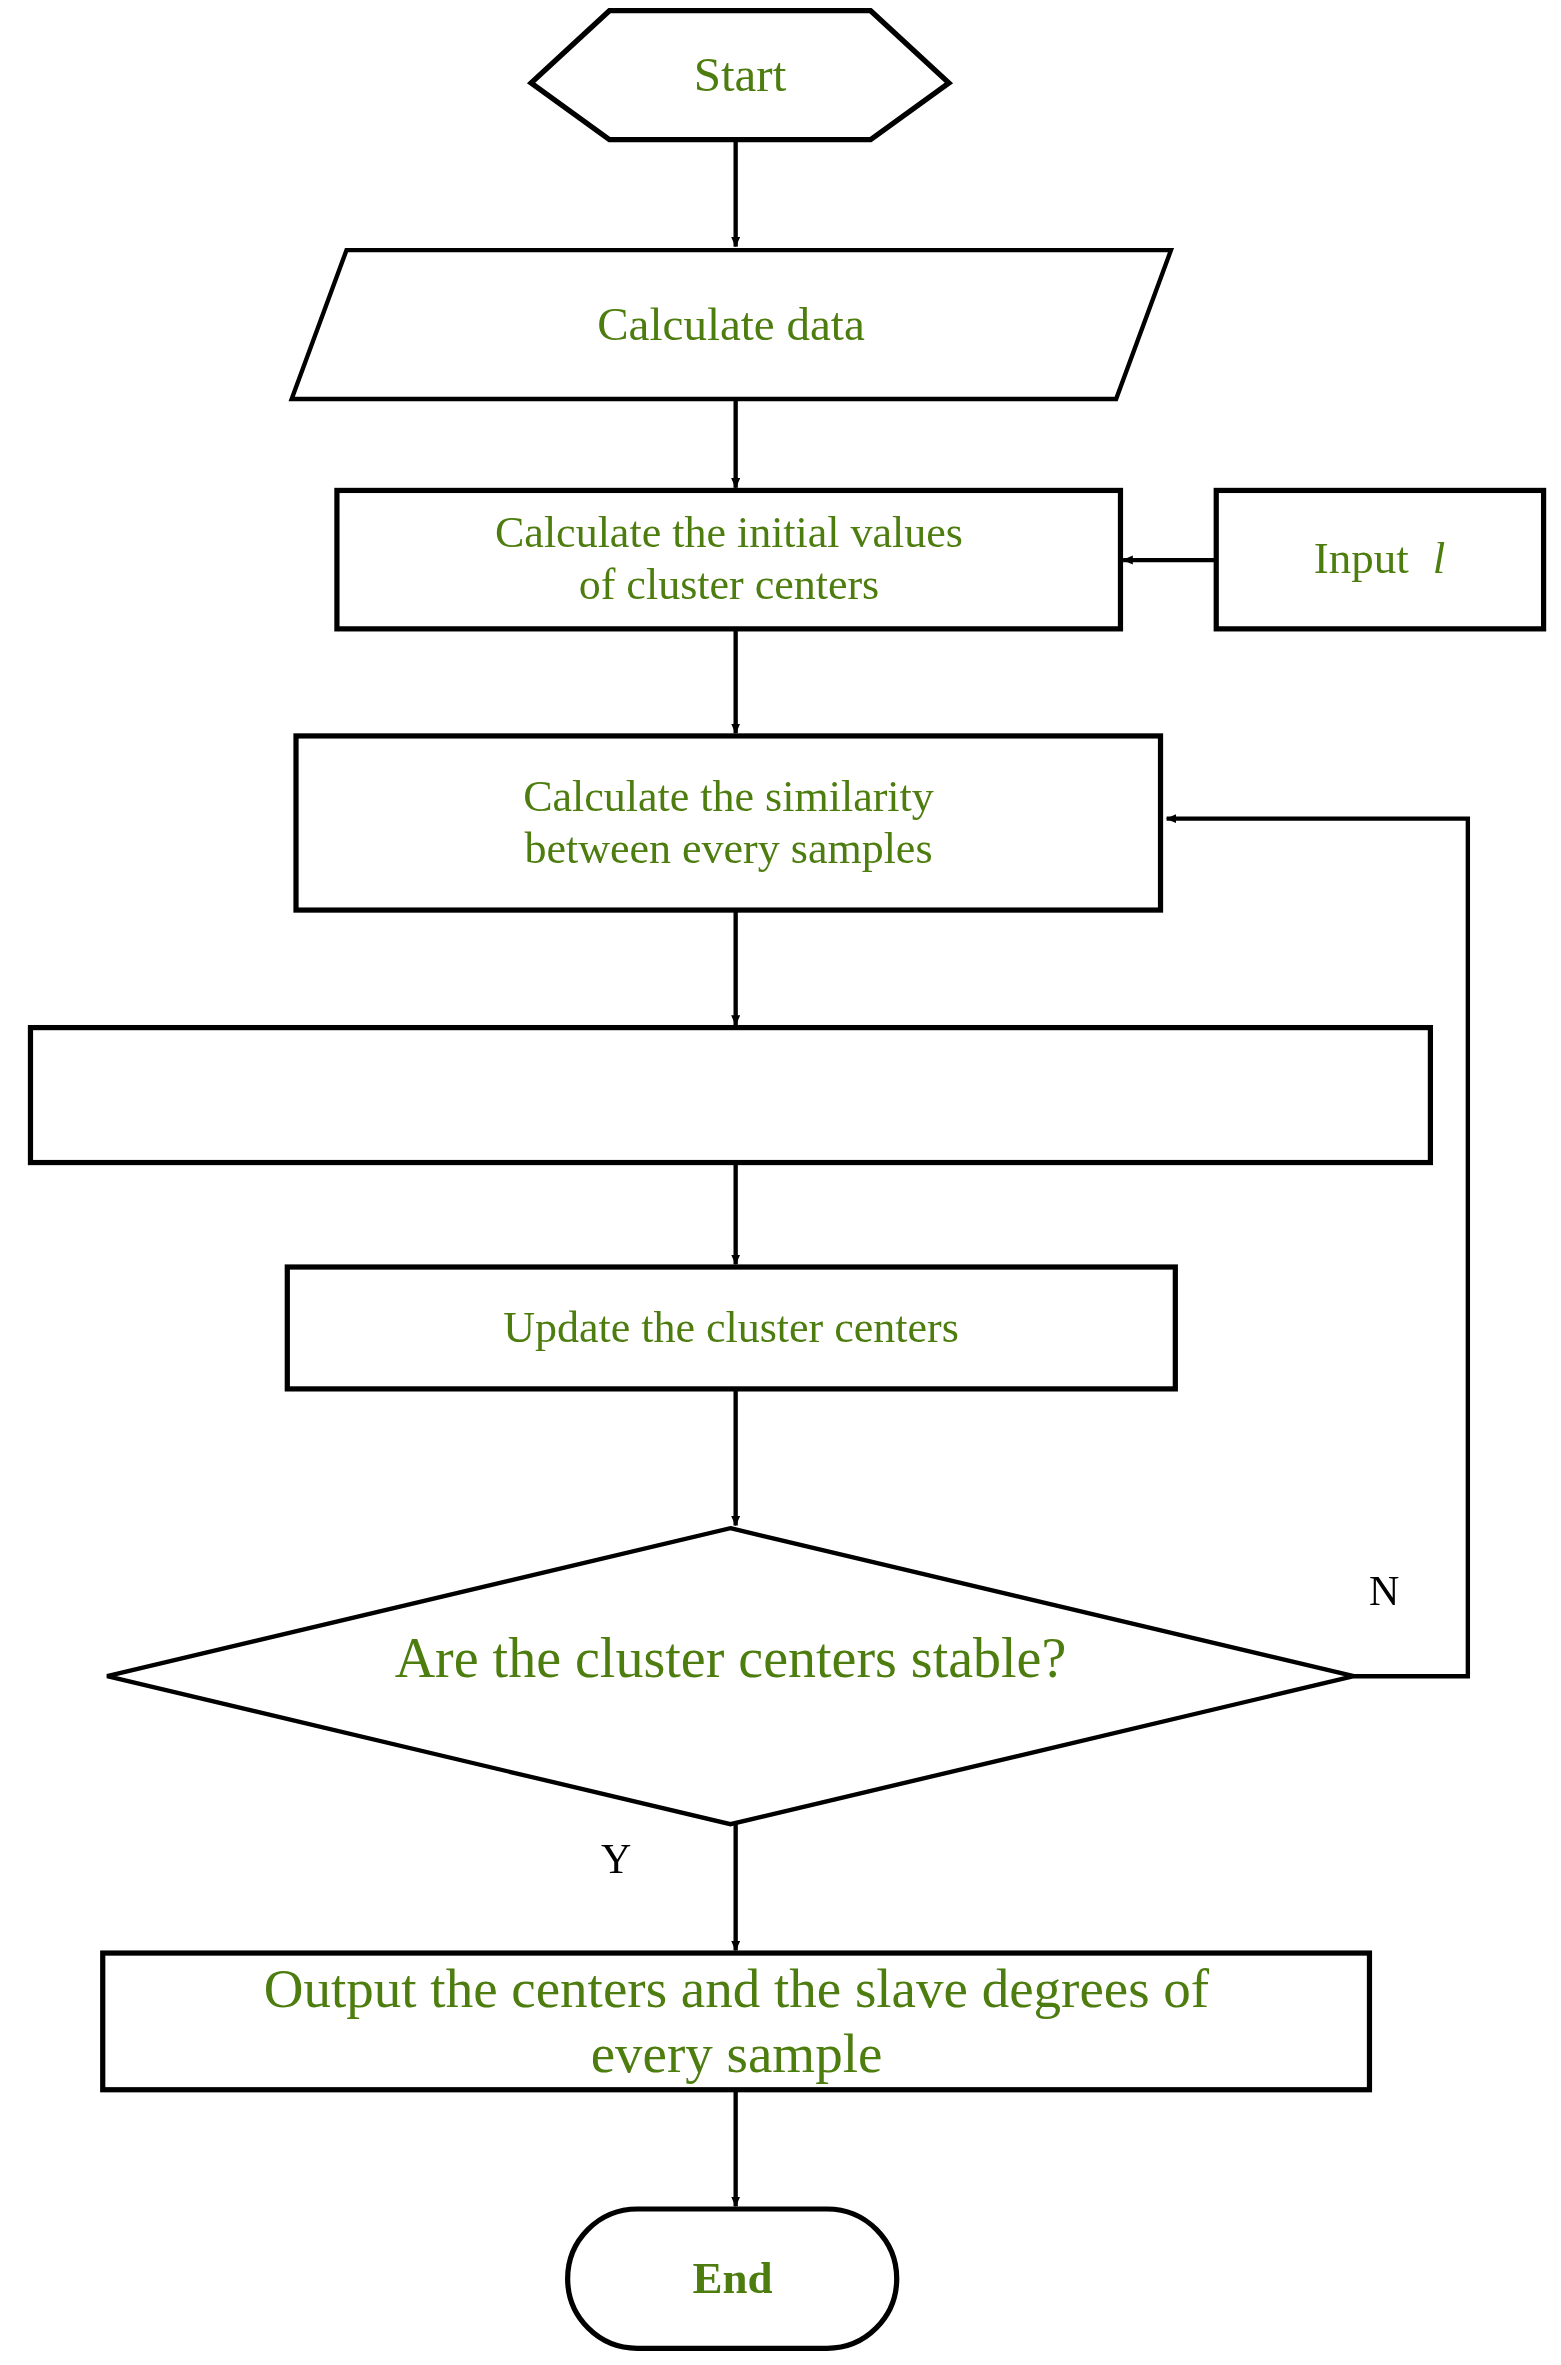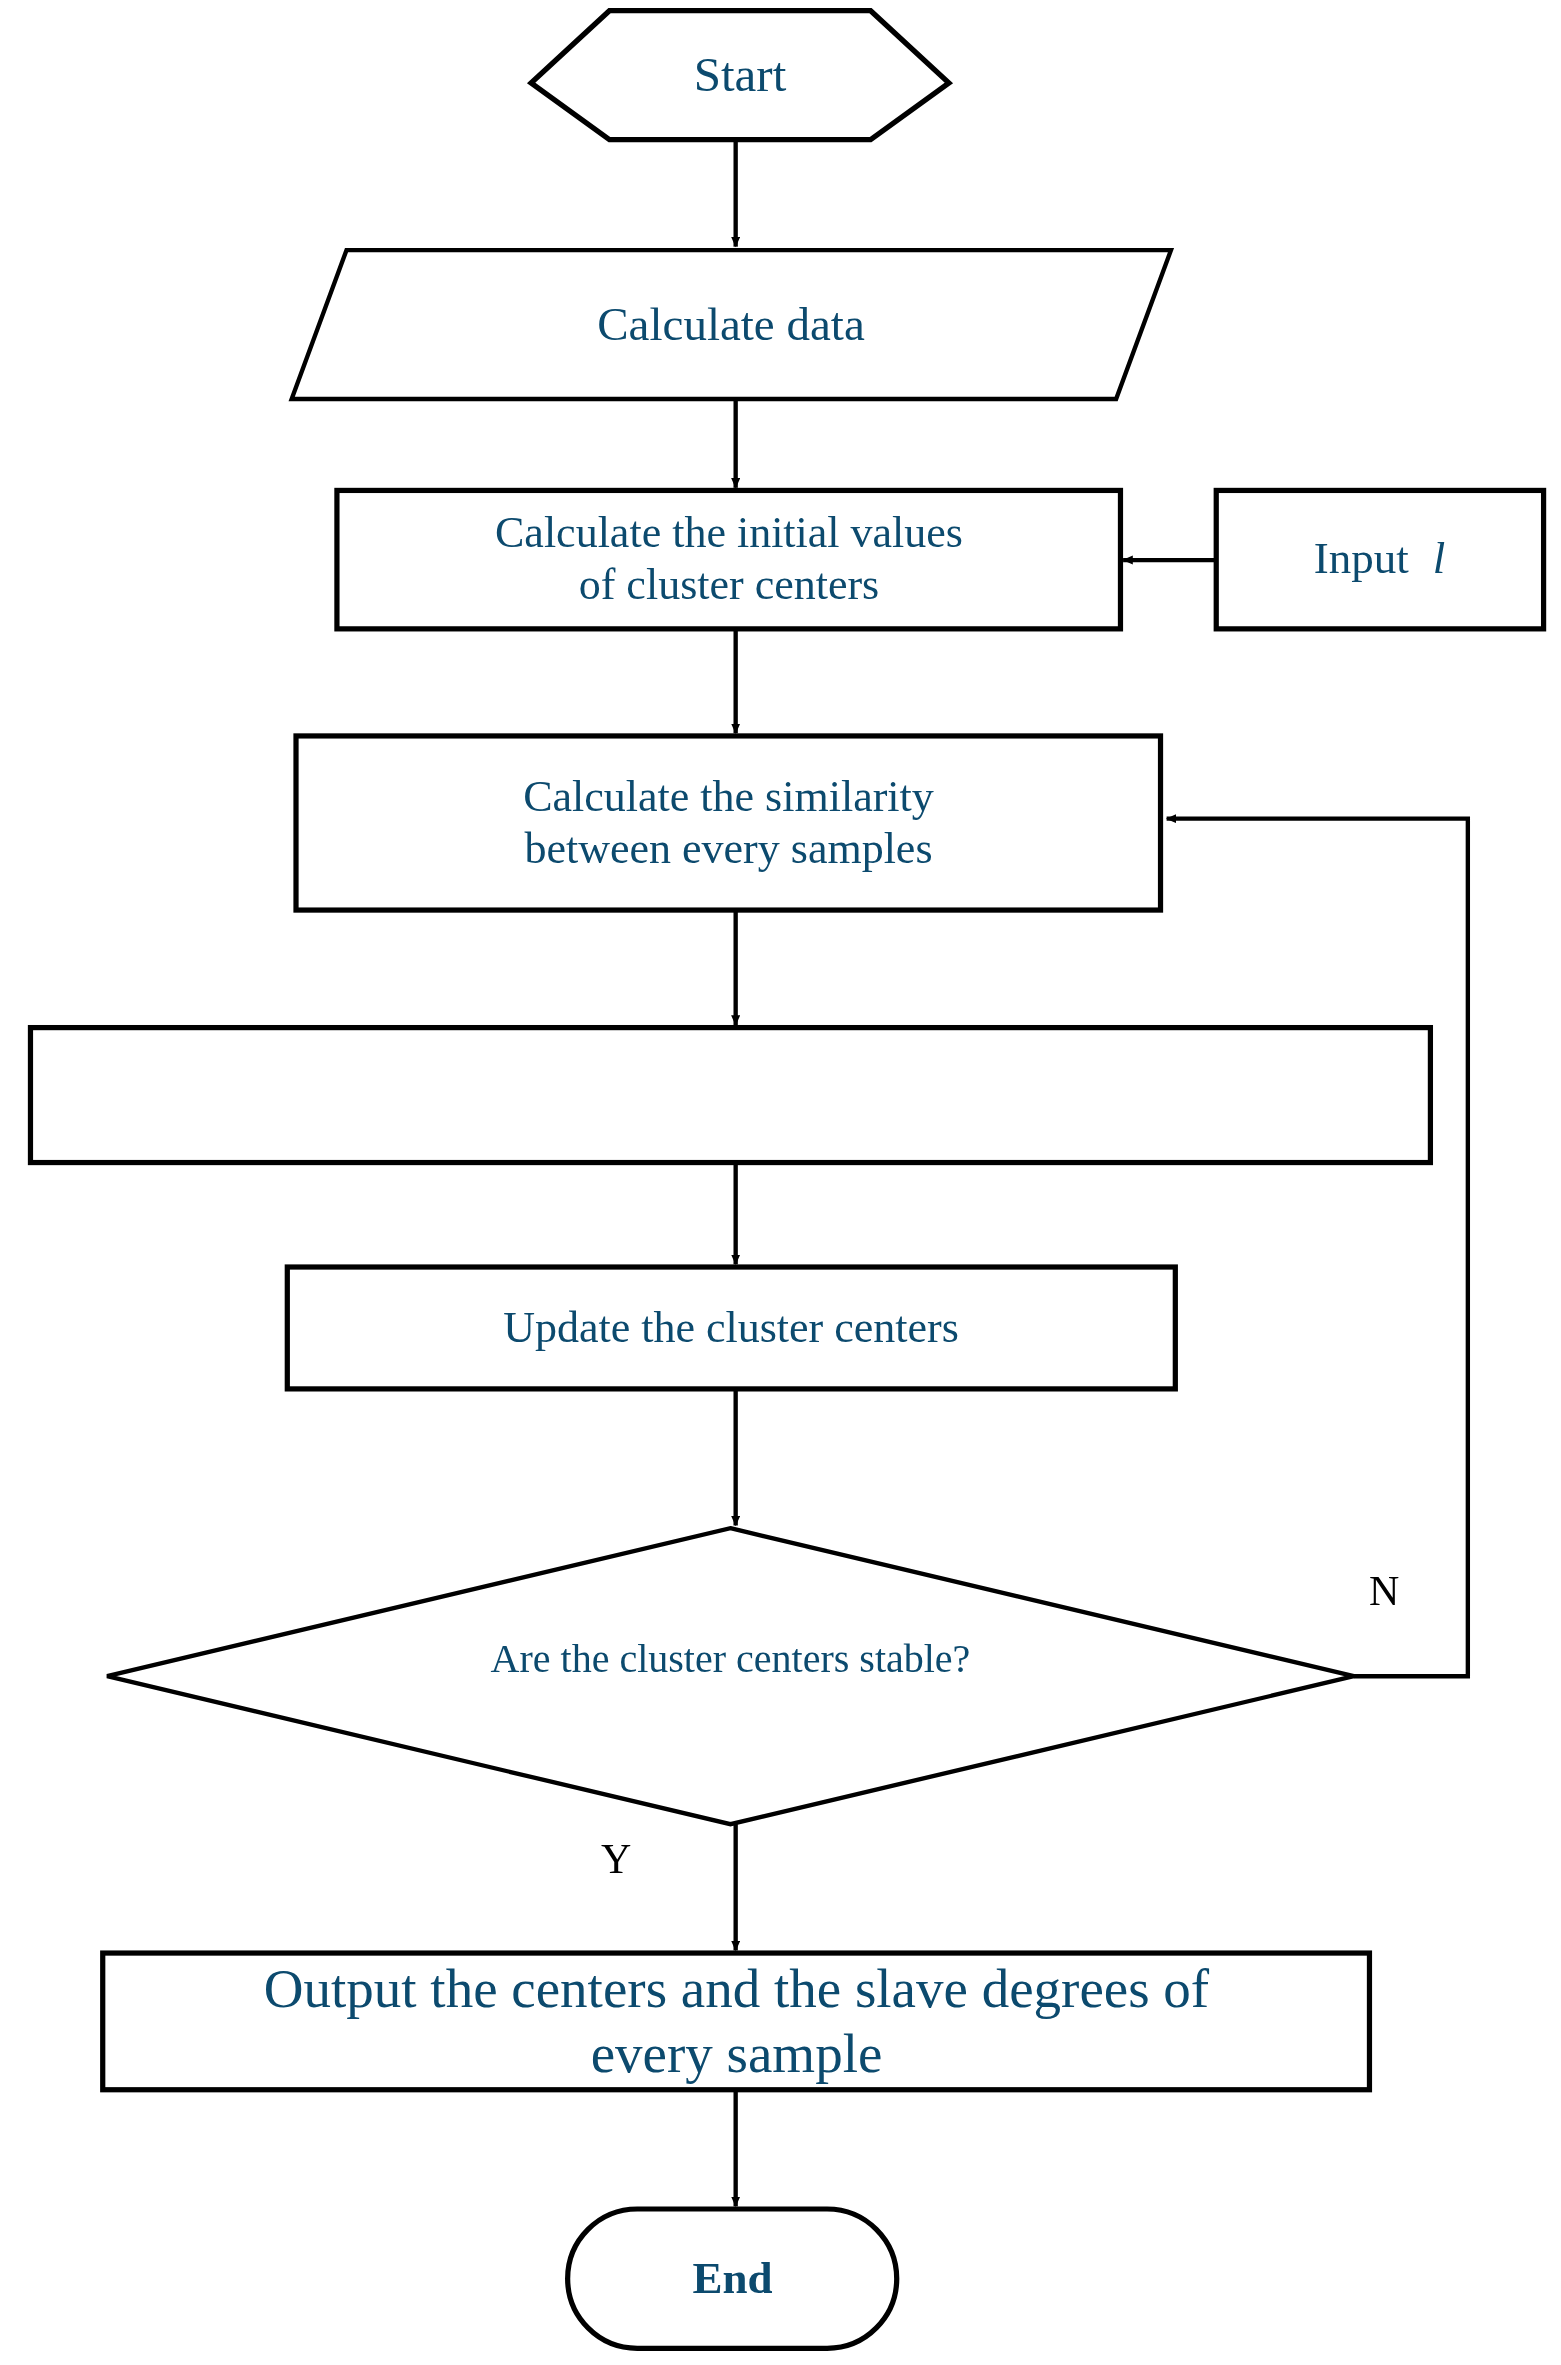--- a/index.html
+++ b/index.html
@@ -25,21 +25,21 @@
     width: 1561px;
     height: 2366px;
     pointer-events: none;
   }
   .node-label {
     position: absolute;
     display: flex;
     align-items: center;
     justify-content: center;
     text-align: center;
-    color: #0c4a6e;
+    color: #4d7c0f;
     line-height: 1.18;
     white-space: pre-line;
     pointer-events: none;
     font-family: "Liberation Serif", "DejaVu Serif", serif;
   }
   .edge-label {
     position: absolute;
     color: #000000;
     font-family: "Liberation Serif", "DejaVu Serif", serif;
     pointer-events: none;
@@ -47,21 +47,21 @@
   .italic-var {
     font-style: italic;
     font-family: "Liberation Serif", "DejaVu Serif", serif;
   }
   
   .fs-start   { font-size: 49px; }
   .fs-data    { font-size: 47px; }
   .fs-proc    { font-size: 44px; }
   .fs-input   { font-size: 45px; }
   .fs-wide    { font-size: 44px; }
-  .fs-dec     { font-size: 40px; }
+  .fs-dec     { font-size: 56px; }
   .fs-out     { font-size: 55px; }
   .fs-end     { font-size: 45px; font-weight: bold; }
   .fs-edge    { font-size: 42px; }
 </style>
 </head>
 <body>
 
 <div id="canvas">
 
   <svg class="layer" viewBox="0 0 1793 2717">

